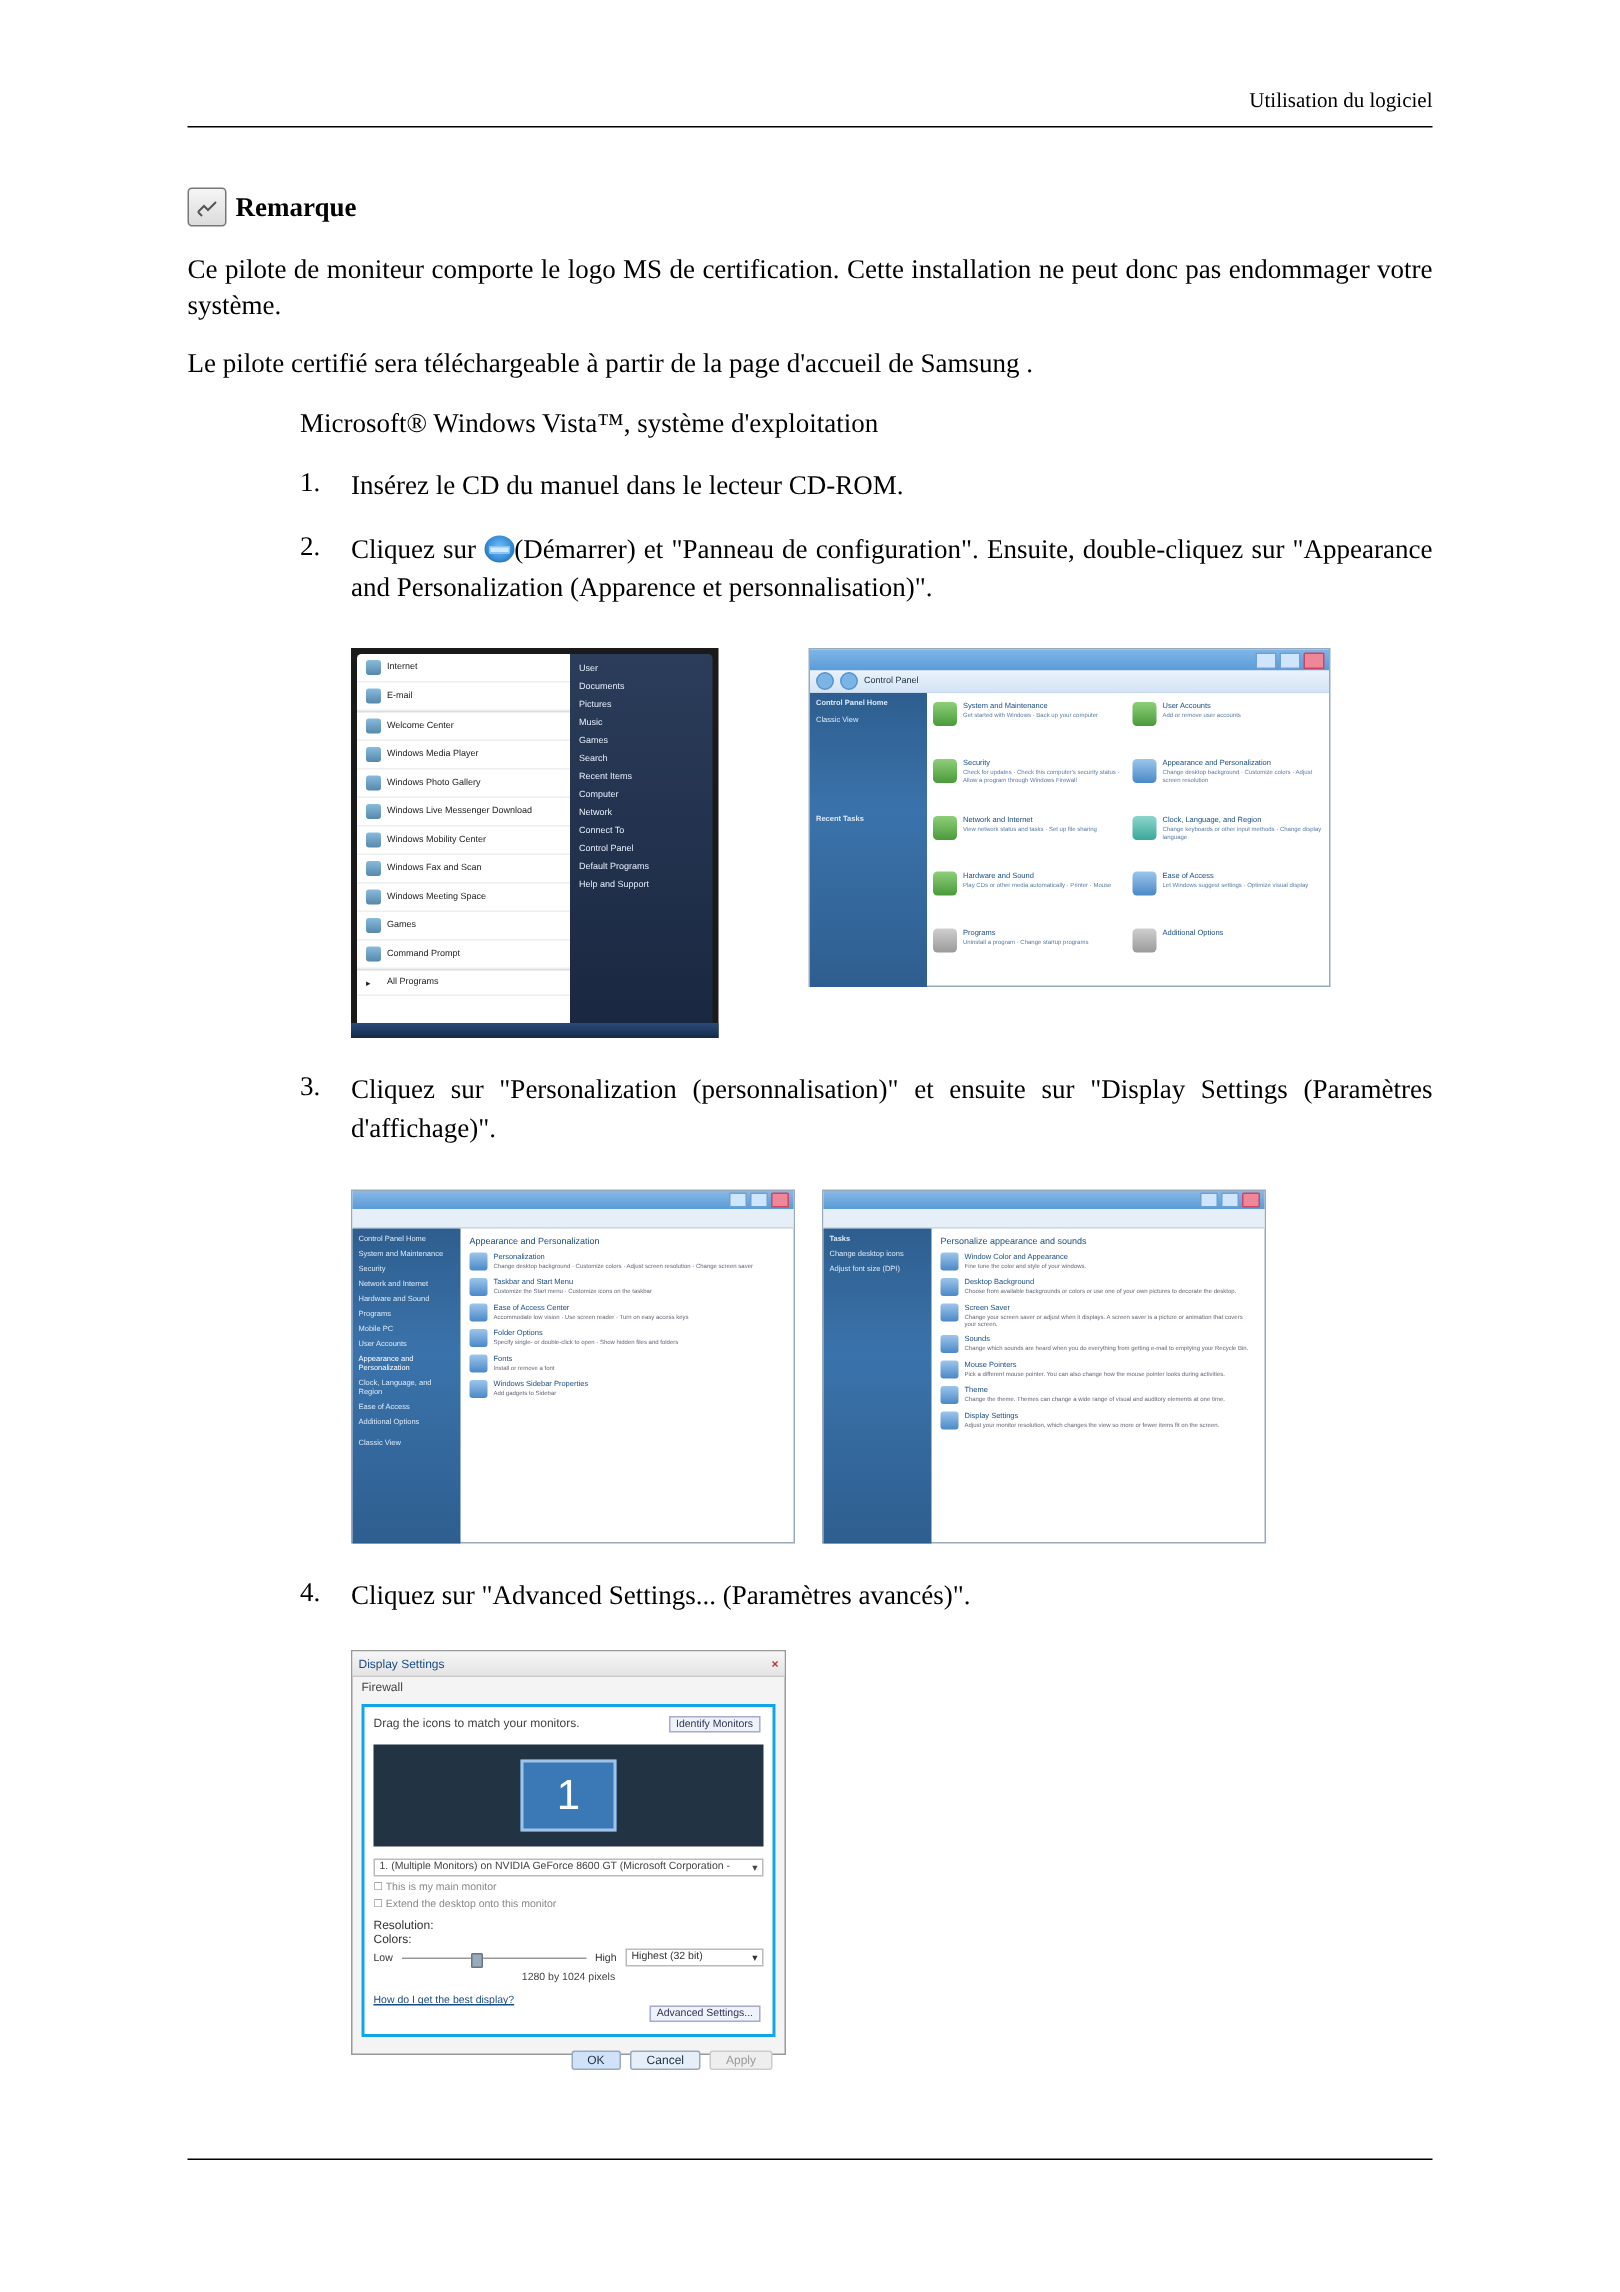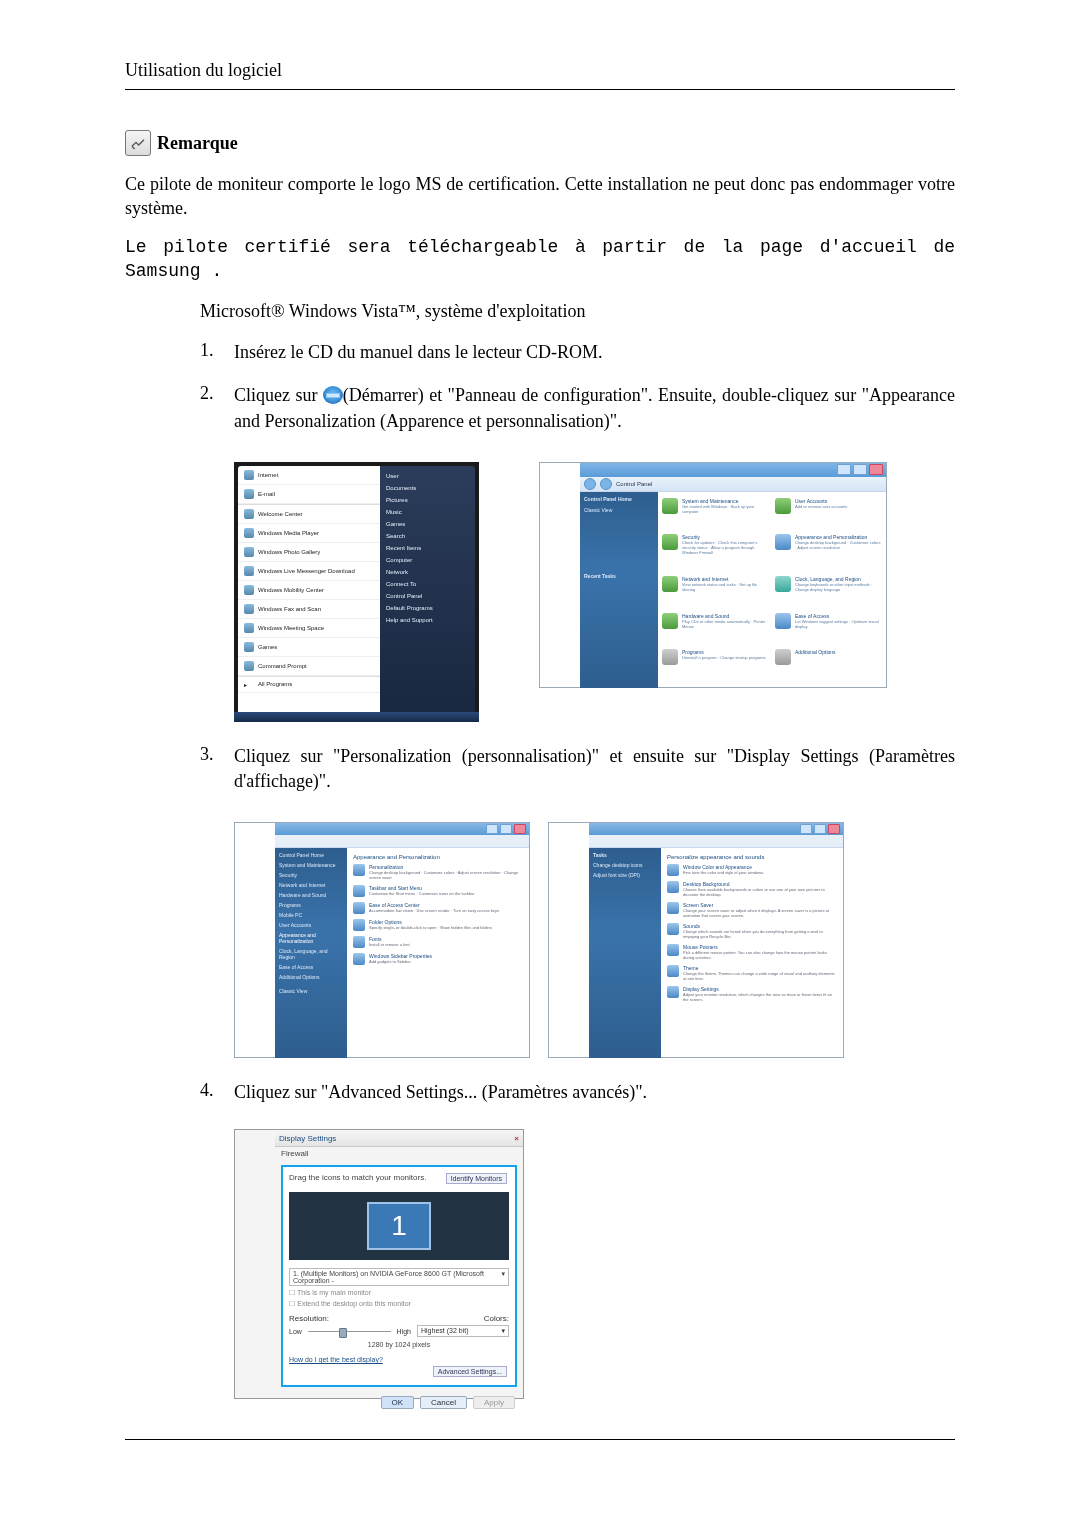--- a/index.html
+++ b/index.html
@@ -10,22 +10,22 @@
     color: #000000;
   }
   .page {
     width: 1080px;
     height: 1528px;
     position: relative;
     box-sizing: border-box;
     padding: 60px 125px 60px 125px;
   }
   .header-block {
-    text-align: left;
-    font-size: 18px;
+    text-align: right;
+    font-size: 14px;
     padding-bottom: 8px;
   }
   .header-rule {
     border: none;
     border-top: 1px solid #000;
     margin: 0;
   }
   .section-body {
     margin-right: 0;
   }
@@ -49,21 +49,21 @@
   .remarque-label {
     font-weight: bold;
     font-size: 18px;
   }
   .para {
     font-size: 18px;
     line-height: 1.35;
     margin-top: 16px;
     text-align: justify;
   }
-  .para.tight { margin-top: 14px; font-family: Liberation Mono, monospace; }
+  .para.tight { margin-top: 14px; }
   .h2 {
     font-family: Arial, Helvetica, sans-serif;
     font-weight: bold;
     font-size: 22px;
     margin-top: 28px;
     margin-left: 0;
   }
   .intro {
     margin-left: 75px;
     font-size: 18px;
@@ -116,21 +116,20 @@
     display: flex;
     gap: 60px;
   }
   .shot-row.single { gap: 0; }
   .shot {
     box-sizing: border-box;
     position: relative;
     font-family: Arial, sans-serif;
     font-size: 6px;
     color: #dfe9f6;
-    padding-left: 40px;
   }
   
   .startmenu {
     width: 245px;
     height: 260px;
     background: #1a1a1a;
     padding: 4px;
   }
   .startmenu .left {
     position: absolute;
@@ -294,21 +293,21 @@
   }
   .ds .sel {
     margin-top: 8px;
     font-size: 7px;
     border: 1px solid #bbb;
     padding: 1px 3px;
     color:#444;
     display:flex; justify-content: space-between;
   }
   .ds .chk { font-size: 7px; color:#888; margin-top:3px; }
-  .ds .rowlbl { display:flex; justify-content: space-between; margin-top:6px; font-size:8px; }
+  .ds .rowlbl { display:flex; justify-content: space-between; margin-top:6px; font-size:8px;flex-direction:column; }
   .ds .slider { display:flex; align-items:center; gap:6px; margin-top:2px; font-size:7px; }
   .ds .slider .track { flex:1; height:1px; background:#999; position:relative; }
   .ds .slider .track::after { content:""; position:absolute; left:38%; top:-3px; width:6px; height:8px; background:#9ab; border:1px solid #678; border-radius:1px; }
   .ds .combo { border:1px solid #bbb; padding:1px 3px; font-size:7px; display:flex; justify-content:space-between; width:84px; }
   .ds .res { text-align:center; font-size:7px; margin-top:4px; color:#444; }
   .ds .link { color:#1a4c84; font-size:7px; margin-top:8px; text-decoration: underline; }
   .ds .adv {
     position:absolute; right:8px; bottom:8px;
     border:1px solid #aac; background:#eef3fb; color:#335;
     padding:1px 4px; font-size:7px;

